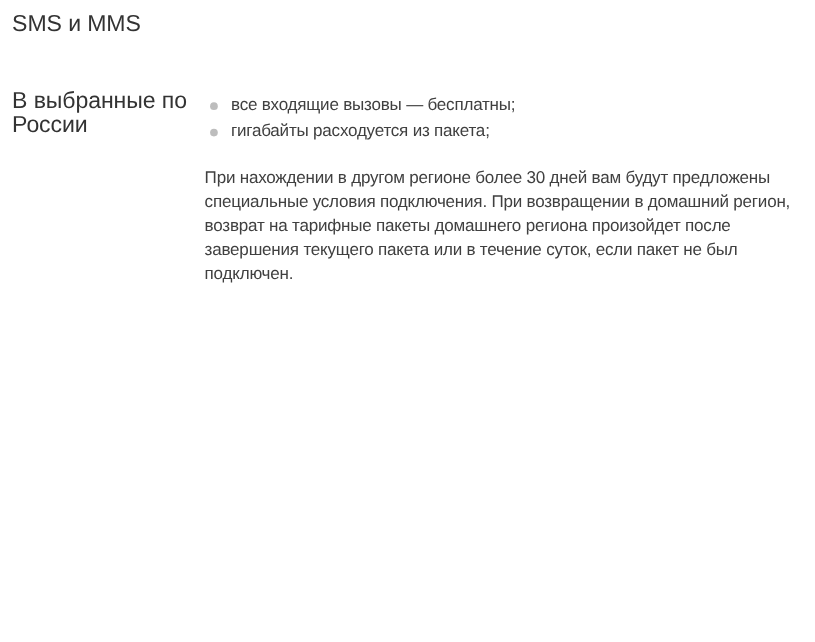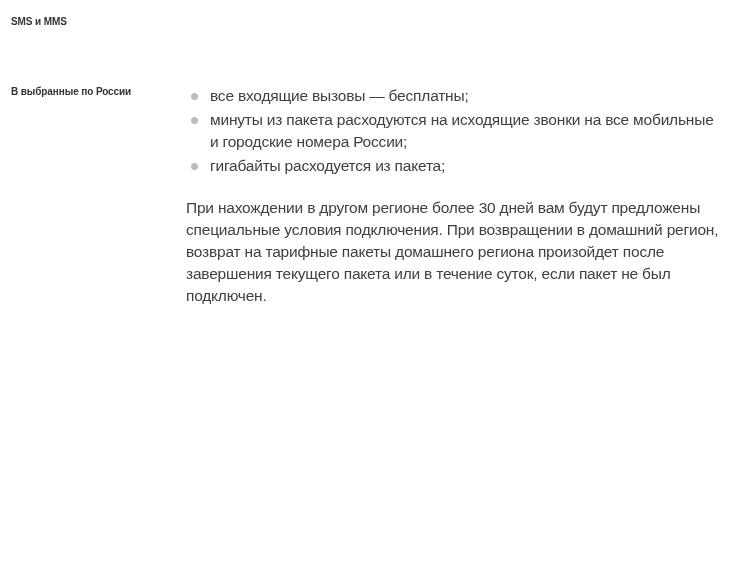--- a/index.html
+++ b/index.html
@@ -23,22 +23,22 @@
   .row {
     display: grid;
     grid-template-columns: 175px 1fr;
     align-items: start;
   }
   .row-travel {
     margin-top: 48px;
   }
   .label {
     margin: 0;
-    font-size: 10px;
-    font-weight: 700;
+    font-size: 21px;
+    font-weight: 400;
     line-height: 22px;
     color: #333333;
     letter-spacing: -0.1px;
   }
   .content {
     max-width: 556px;
   }
   .para {
     margin: 0;
     font-size: 15.5px;
@@ -98,25 +98,20 @@
     <h3 class="label">В выбранные по России</h3>
     <div class="content">
 
       <ul class="bullets">
         <li class="bullet-item">
           <span class="dot"></span>
           <span class="bullet-text">все входящие вызовы — бесплатны;</span>
         </li>
         <li class="bullet-item">
           <span class="dot"></span>
-          <span class="bullet-text">минуты из пакета расходуются на исходящие звонки на все мобильные
-и городские номера России;</span>
-        </li>
-        <li class="bullet-item">
-          <span class="dot"></span>
           <span class="bullet-text">гигабайты расходуется из пакета;</span>
         </li>
       </ul>
 
       <p class="para outro">При нахождении в другом регионе более 30 дней вам будут предложены
 специальные условия подключения. При возвращении в домашний регион,
 возврат на тарифные пакеты домашнего региона произойдет после
 завершения текущего пакета или в течение суток, если пакет не был
 подключен.</p>
     </div>

